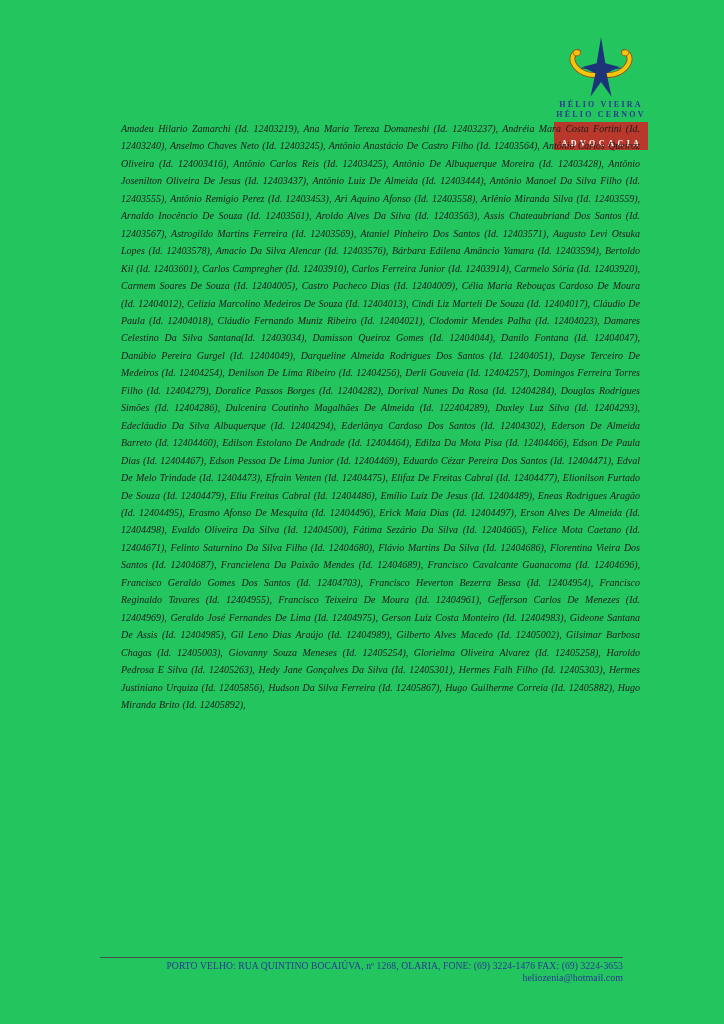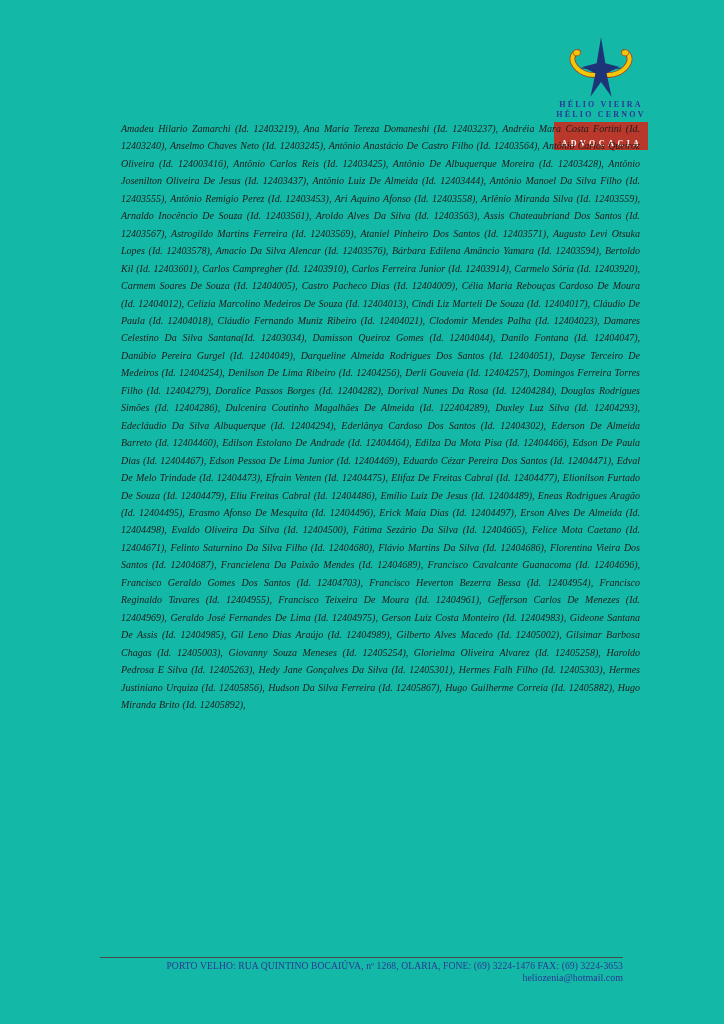--- a/index.html
+++ b/index.html
@@ -4,21 +4,21 @@
 <style>
   html, body { margin: 0; padding: 0; }
   body {
     width: 724px; height: 1024px;
     background: #ffffff;
     font-family: "Liberation Serif", serif;
   }
   .page {
     position: relative;
     width: 724px; height: 1024px;
-    background: #14b8a6;
+    background: #22c55e;
     overflow: hidden;
   }
 
   
   .logo {
     position: absolute;
     top: 36px; left: 543px; width: 116px;
     text-align: center;
     line-height: 1;
   }

